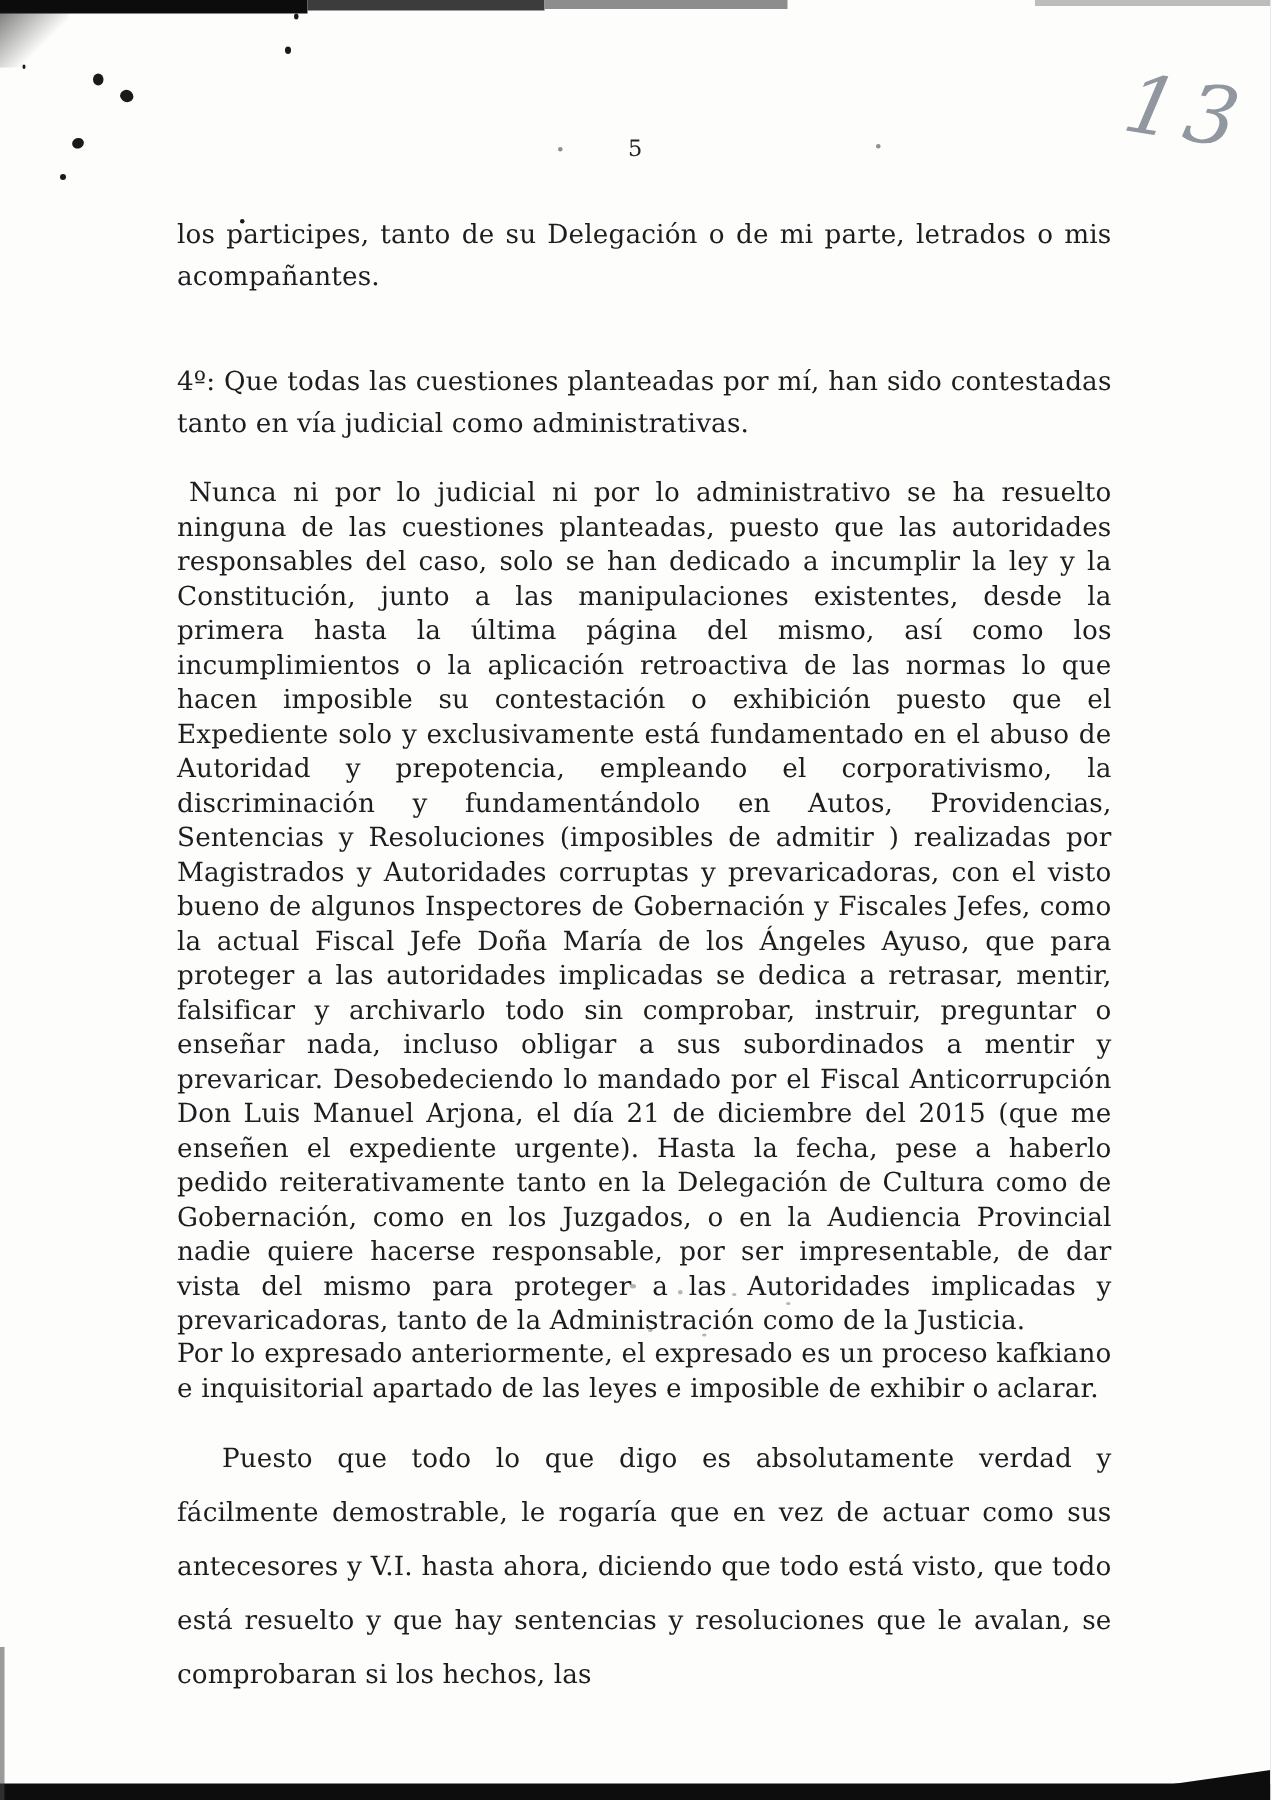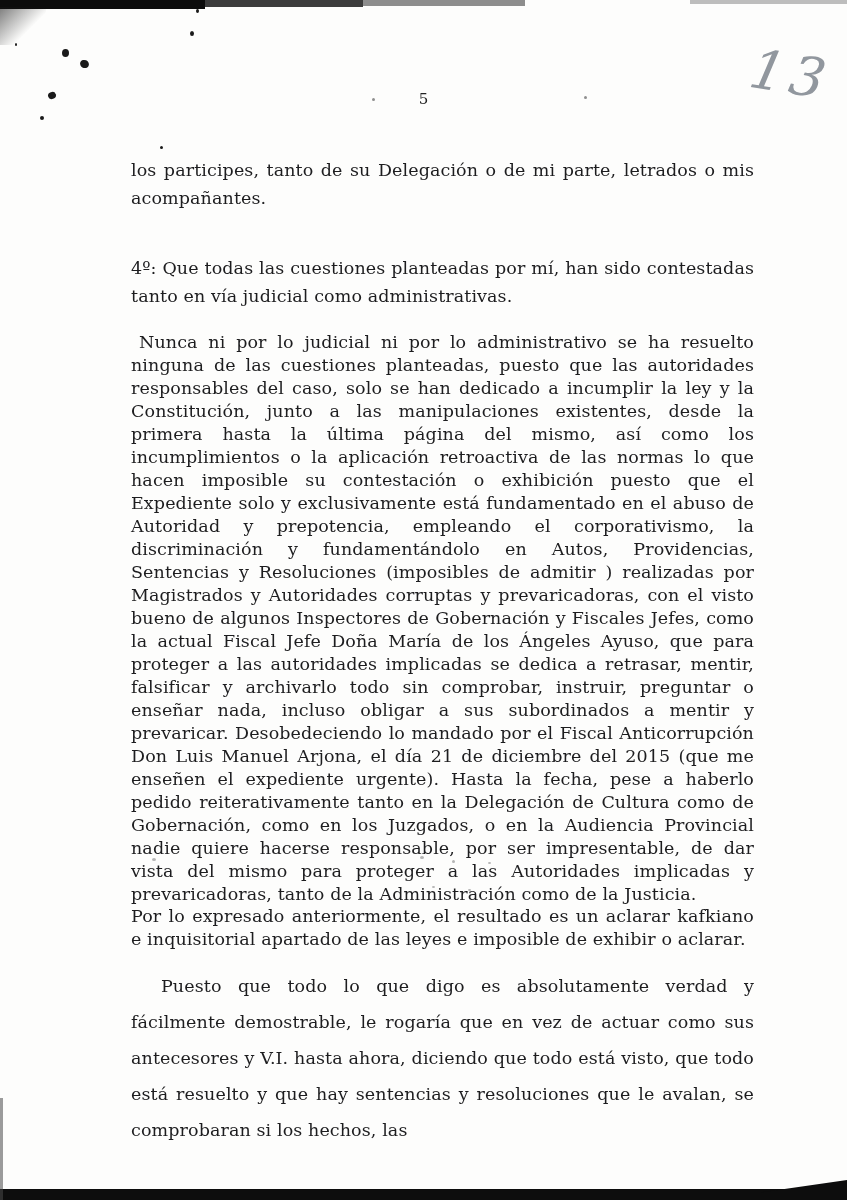--- a/index.html
+++ b/index.html
@@ -3,21 +3,21 @@
 <meta charset="utf-8">
 <style>
   html,body{margin:0;padding:0;background:#d9d9d9;}
   .page{
     position:relative;width:847px;height:1200px;background:#fdfdfc;
     overflow:hidden;font-family:"DejaVu Serif","Liberation Serif",serif;
     color:#1d1d1f;
   }
   
   #doc-body p{
-    position:absolute;left:115px;width:623px;margin:16px;
+    position:absolute;left:115px;width:623px;margin:3px;
     text-align:justify;font-size:17.5px;letter-spacing:.1px;
   }
   .p-intro{top:140px;line-height:28px;}
   .p-point4{top:238px;line-height:28px;}
   .p-nunca{top:315px;line-height:23px;text-indent:8px;}
   .p-resultado{top:889px;line-height:23px;}
   .p-ruego{top:952px;line-height:36px;text-indent:30px;}
   #doc-body b{font-weight:400;}
   .page-number{
     position:absolute;top:90px;left:0;right:0;text-align:center;
@@ -80,17 +80,17 @@
   <div class="art speck faint" style="left:468px;top:889px;width:3px;height:2px;"></div>
   <div class="art speck faint" style="left:152px;top:858px;width:4px;height:3px;"></div>
 
   <div class="page-number">5</div>
   <div class="handwritten">13</div>
 
   <div id="doc-body">
       <p class="p-intro"><span>los participes, tanto de su Delegación o de mi parte, letrados o mis acompañantes.</span></p>
       <p class="p-point4"><b>4º</b><span>: Que todas las cuestiones planteadas por mí, han sido contestadas tanto en vía judicial como administrativas.</span></p>
       <p class="p-nunca"><b>Nunca</b><span> ni por lo judicial ni por lo administrativo se ha resuelto ninguna de las cuestiones planteadas, puesto que las autoridades responsables del caso, </span><b>solo se han dedicado a incumplir la ley y la Constitución</b><span>, junto a </span><b>las manipulaciones existentes, desde la primera hasta la última página</b><span> del mismo, así como los incumplimientos o la aplicación </span><b>retroactiva de las normas</b><span> lo que hacen imposible su contestación o exhibición puesto que el Expediente solo y exclusivamente está fundamentado en el abuso de Autoridad y prepotencia, empleando el corporativismo, la discriminación y fundamentándolo en Autos, Providencias, Sentencias y Resoluciones (imposibles de admitir ) realizadas por </span><b>Magistrados y Autoridades corruptas y prevaricadoras</b><span>, con el visto bueno de algunos Inspectores de Gobernación y Fiscales Jefes, como la actual Fiscal Jefe Doña María de los Ángeles Ayuso, que para proteger a las autoridades implicadas se dedica a retrasar, mentir, falsificar y archivarlo todo sin comprobar, instruir, preguntar o enseñar nada, incluso obligar a sus subordinados a mentir y prevaricar. Desobedeciendo lo mandado por el </span><b>Fiscal Anticorrupción Don Luis Manuel Arjona</b><span>, el día 21 de diciembre del 2015 (</span><b>que me enseñen el expediente urgente</b><span>). Hasta la fecha, pese a haberlo pedido reiterativamente tanto en la Delegación de Cultura como de Gobernación, como en los Juzgados, o en la Audiencia Provincial nadie quiere hacerse responsable, </span><b>por ser impresentable</b><span>, de dar vista del mismo para proteger a las Autoridades implicadas y prevaricadoras, tanto de la Administración como de la Justicia.</span></p>
-      <p class="p-resultado"><span>Por lo expresado anteriormente, el resultado es un aclarar kafkiano e inquisitorial apartado de las leyes e </span><b>imposible de exhibir o aclarar.</b></p>
+      <p class="p-resultado"><span>Por lo expresado anteriormente, el expresado es un proceso kafkiano e inquisitorial apartado de las leyes e </span><b>imposible de exhibir o aclarar.</b></p>
       <p class="p-ruego"><span>Puesto que todo lo que digo es absolutamente verdad y fácilmente demostrable, le rogaría que en vez de actuar como sus antecesores y V.I. hasta ahora, diciendo que todo está visto, que todo está resuelto y que hay sentencias y resoluciones que le avalan, se comprobaran si los hechos, las</span></p>
     </div>
 
 </div>
 
 </body></html>

